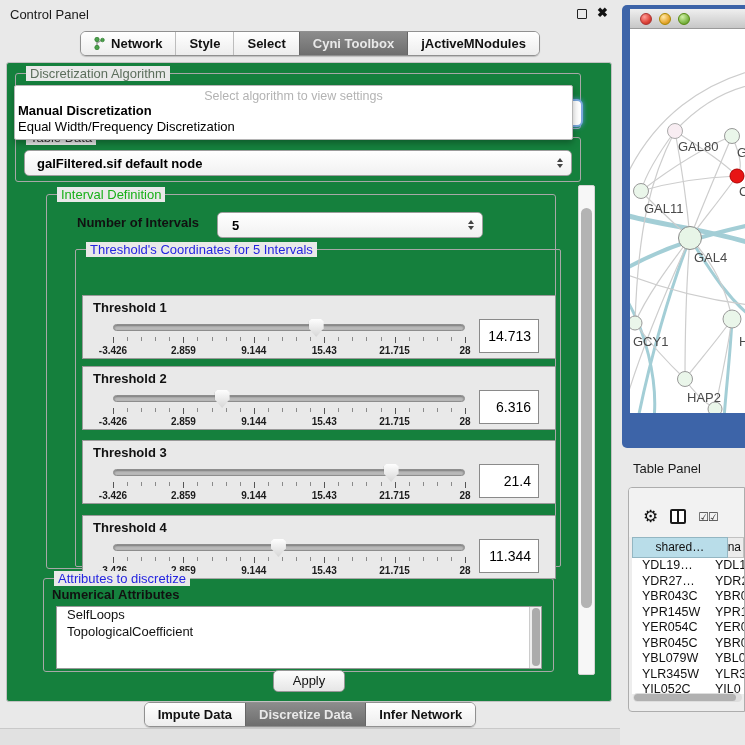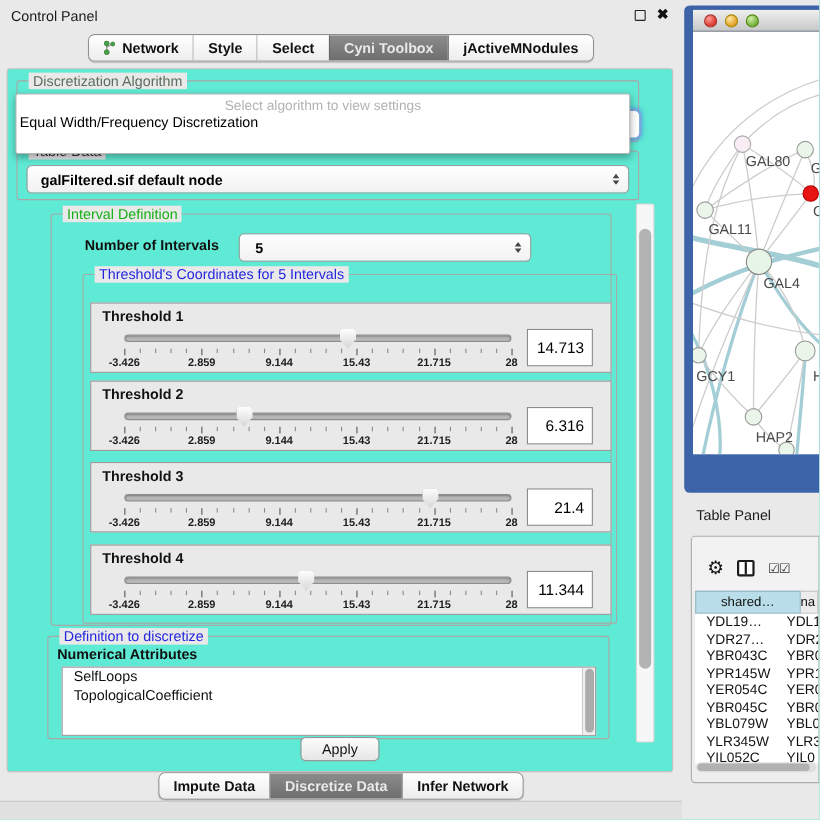--- a/index.html
+++ b/index.html
@@ -14,21 +14,21 @@
 
   .tab-row { position:absolute; left:0; width:620px; display:flex; justify-content:center; }
   .top-tabs { top:31px; }
   .bottom-tabs-row { top:702px; }
   .tab-group { display:flex; border:1px solid #909090; border-radius:6px; overflow:hidden; background:linear-gradient(#ffffff,#ededed); box-shadow:0 1px 1px rgba(0,0,0,0.18); }
   .tab { padding:4px 13px; font-size:13px; font-weight:700; color:#111; display:flex; align-items:center; gap:6px; border-left:1px solid #bdbdbd; background:linear-gradient(#ffffff,#ededed); white-space:nowrap; }
   .tab:first-child { border-left:none; }
   .tab.selected { background:linear-gradient(#8c8c8c,#6e6e6e); color:#e9e9e9; border-left-color:#666; }
   .tab.selected + .tab { border-left-color:#666; }
 
-  .content { position:absolute; left:6px; top:62px; width:606px; height:640px; border:1px solid #c2c2c2; border-radius:3px; background:#5eead4; }
+  .content { position:absolute; left:6px; top:62px; width:606px; height:640px; border:1px solid #c2c2c2; border-radius:3px; background:#15803d; }
 
   .titled-group { position:absolute; border:1px solid #a8a8a8; border-radius:3px; }
   .group-title { position:absolute; left:10px; top:-8px; background:#e9e9e9; padding:0 4px; font-size:13px; color:#333; white-space:nowrap; }
   .title-green { color:#18b018; }
   .title-blue  { color:#2525e0; }
   .title-algo  { color:#5c6e5c; }
 
   .algo-group { left:8px; top:10px; width:566px; height:56px; z-index:1; }
   .algo-combo { position:absolute; left:16px; top:36px; width:560px; height:28px; background:#fff; border:2px solid #79a7dd; border-radius:6px; box-shadow:0 0 5px rgba(90,150,225,0.95); z-index:2; }
 
@@ -44,21 +44,21 @@
   .stepper { display:flex; flex-direction:column; gap:2px; margin-right:8px; }
   .stepper .up   { width:0; height:0; border-left:3.5px solid transparent; border-right:3.5px solid transparent; border-bottom:4.5px solid #444; }
   .stepper .down { width:0; height:0; border-left:3.5px solid transparent; border-right:3.5px solid transparent; border-top:4.5px solid #444; }
 
   .interval-group { left:39px; top:131px; width:510px; height:375px; }
   .noi-label { position:absolute; left:30px; top:20px; font-size:13px; font-weight:700; color:#111; }
   .noi-combo { left:170px; top:17px; width:266px; height:26px; }
 
   .thresholds-group { position:absolute; left:28px; top:54px; width:486px; height:318px; border:1px solid #a8a8a8; border-radius:2px; }
 
-  .threshold-panel { position:absolute; left:6px; width:474px; height:64px; border:1px solid #9a9a9a; background:#e9e9e9; }
+  .threshold-panel { position:absolute; left:6px; width:474px; height:64px; border:1px solid #9a9a9a; background:#e9e9e9;margin-top:20px; }
   .th-label { position:absolute; left:10px; top:4px; font-size:13px; font-weight:700; color:#111; }
   .slider { position:absolute; left:30px; right:90px; top:24px; height:38px; }
   .slider-track { position:absolute; left:0; right:0; top:4px; height:7px; background:#b9b9b9; border:1px solid #8d8d8d; border-radius:4px; box-shadow:inset 0 1px 2px rgba(0,0,0,0.35); }
   .slider-handle { position:absolute; top:-1px; width:15px; height:18px; background:linear-gradient(#fefefe,#d6d6d6); clip-path:polygon(18% 0,82% 0,100% 14%,100% 52%,50% 100%,0 52%,0 14%); filter:drop-shadow(0 0 1px #777); }
   .tick { position:absolute; top:17px; width:1px; height:4px; background:#8a8a8a; }
   .tick.major { height:6px; background:#555; }
   .tick-label { position:absolute; top:25px; transform:translateX(-50%); font-size:10px; font-weight:700; color:#1c1c1c; white-space:nowrap; }
   .th-value { position:absolute; right:16px; top:23px; width:60px; height:34px; background:#fff; border:1px solid #8a8a8a; font-size:14px; color:#000; text-align:right; line-height:32px; padding-right:7px; }
 
   .attr-group { left:36px; top:515px; width:511px; height:94px; }
@@ -143,20 +143,21 @@
 
     <div class="content">
 
       <div class="titled-group algo-group">
         <div class="group-title title-algo">Discretization Algorithm</div>
       </div>
       <div class="algo-combo"></div>
 
       <div class="algo-popup">
         <div class="popup-hint">Select algorithm to view settings</div>
+        <div class="popup-opt bold">Manual Discretization</div>
         <div class="popup-opt">Equal Width/Frequency Discretization</div>
       </div>
 
       <div class="titled-group tabledata-group">
         <div class="group-title">Table Data</div>
         <div class="combo" style="left:8px; top:12px; right:8px; height:26px;">
           <span class="combo-text">galFiltered.sif default node</span>
           <span class="stepper">
               <span class="up"></span>
               <span class="down"></span>
@@ -355,21 +356,21 @@
                   <div class="tick-label" style="left: 100%;">28</div>
                 </div>
               <div class="slider-handle" style="left: calc(47% - 7.5px);"></div>
             </div>
             <div class="th-value">11.344</div>
           </div>
         </div>
       </div>
 
       <div class="titled-group attr-group">
-        <div class="group-title title-blue">Definition to discretize</div>
+        <div class="group-title title-blue">Attributes to discretize</div>
         <div class="attr-subtitle">Numerical Attributes</div>
         <div class="attr-list">
           <div class="attr-item">SelfLoops</div>
           <div class="attr-item">TopologicalCoefficient</div>
           <div class="attr-scroll">
               <div class="attr-thumb"></div>
             </div>
         </div>
       </div>
 

